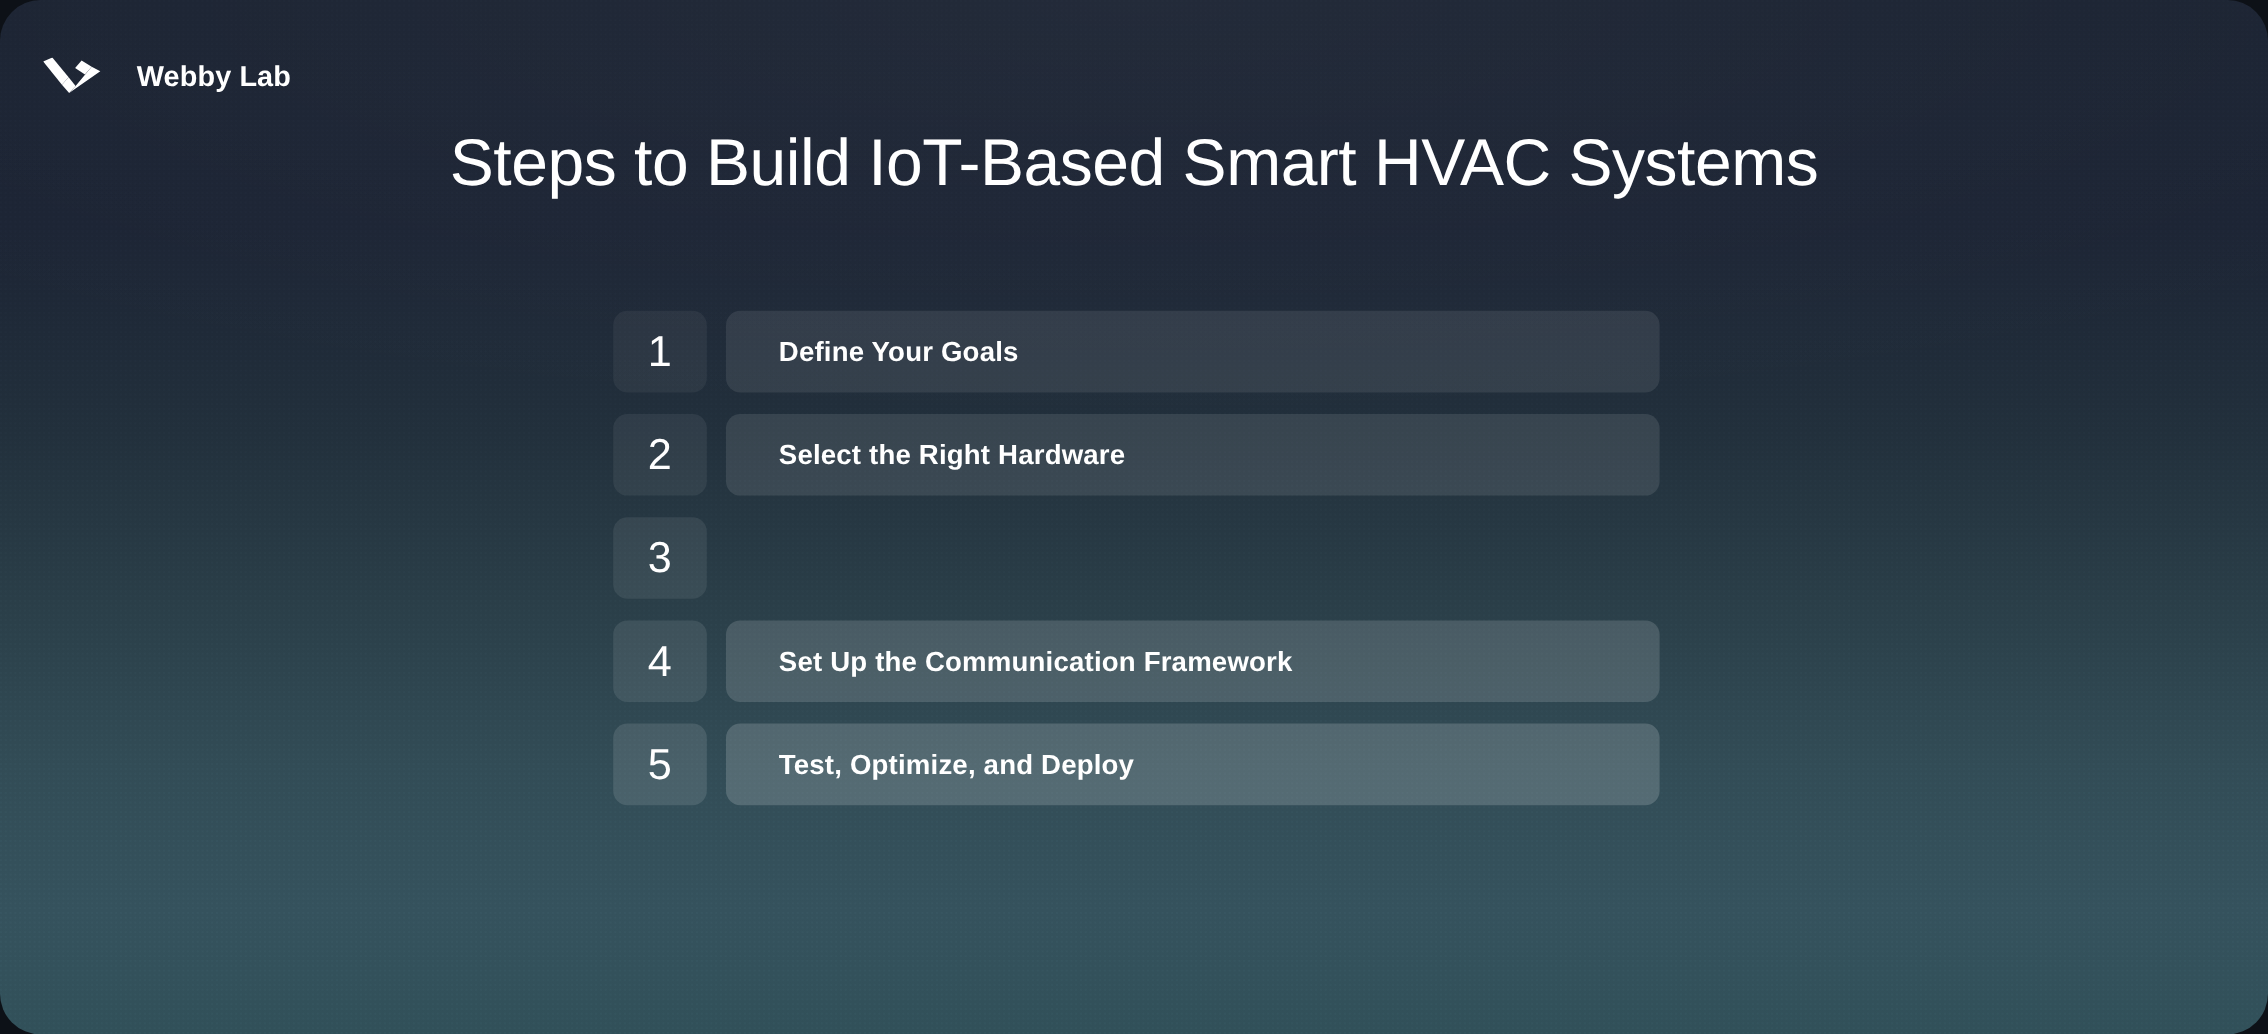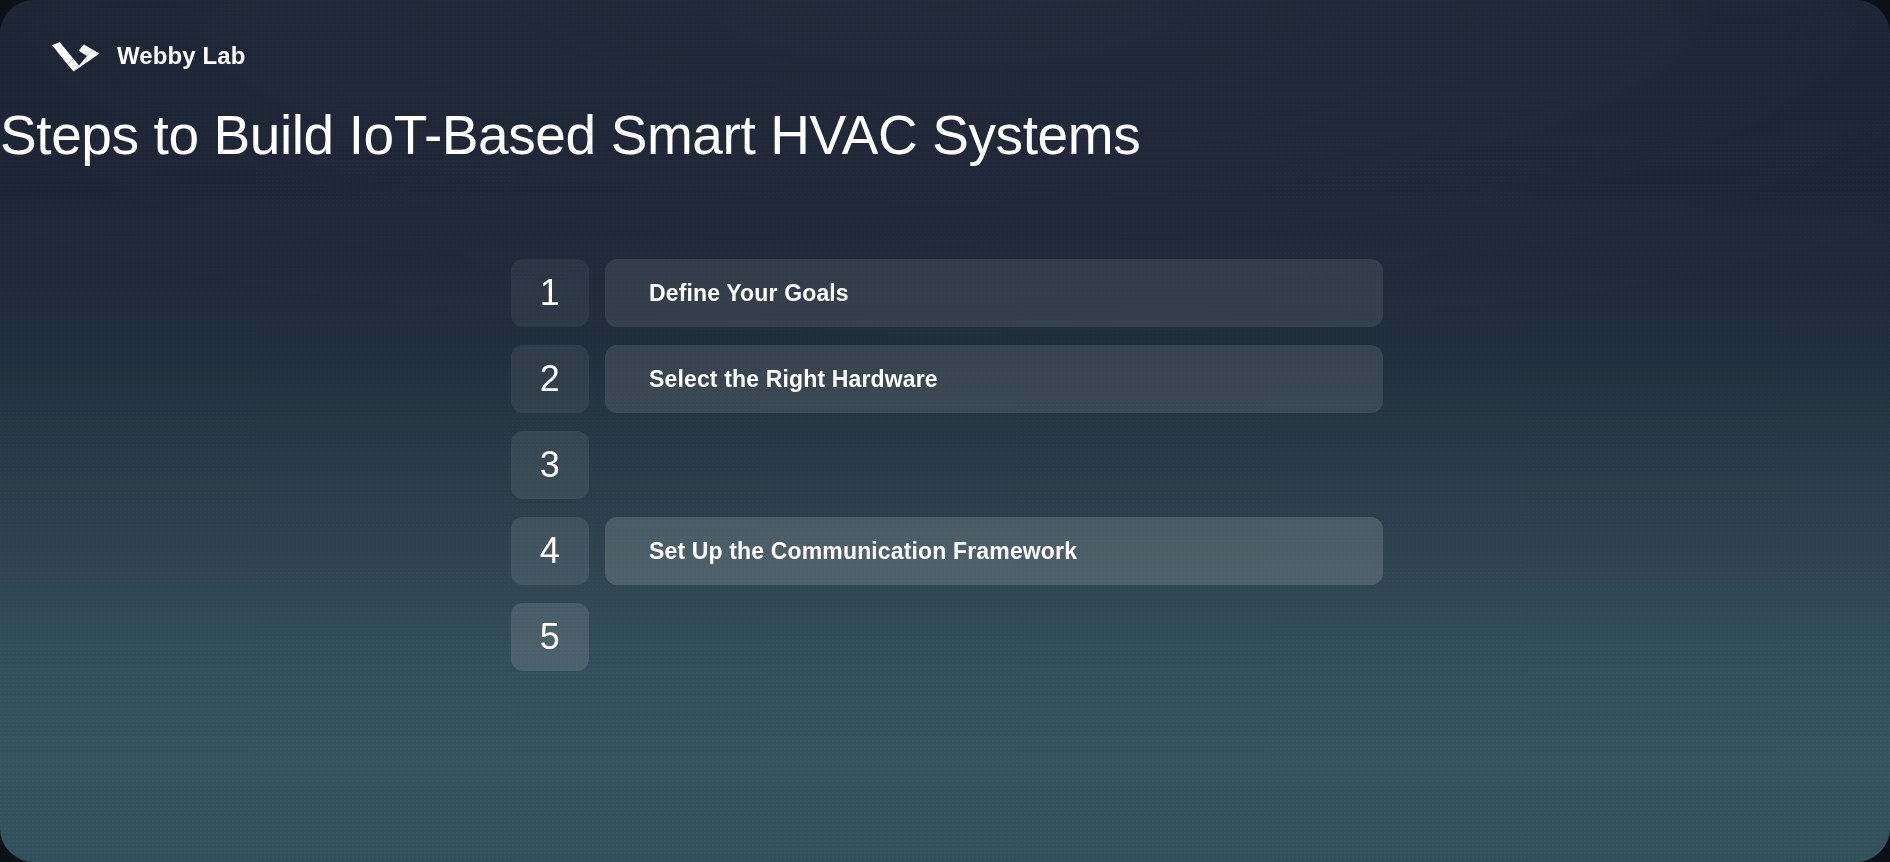--- a/index.html
+++ b/index.html
@@ -44,42 +44,43 @@
   #top-vignette {
     position:absolute;
     inset:0;
     pointer-events:none;
     background:radial-gradient(120% 70% at 50% 0%, rgba(255,255,255,0.035) 0%, rgba(0,0,0,0) 60%);
   }
 
   
   #brand-logo {
     position:absolute;
-    left:52px;
+    left:36px;
     top:42px;
     display:flex;
-    align-items:flex-start;
-    gap:13px;
+    align-items:center;
+    gap:26px;
     height:46px;
   }
   #logo-mark { display:block; }
   #brand-name {
     color:#ffffff;
     font-size:24px;
     font-weight:700;
     letter-spacing:0.1px;
     white-space:nowrap;
   }
 
   
   #page-title {
     position:absolute;
     top:104px;
     left:0;
     width:100%;
+    text-align:center;
     color:#ffffff;
     font-size:55px;
     font-weight:400;
     letter-spacing:-0.4px;
     line-height:1.15;
     white-space:nowrap;
   }
 
   
   #steps-list {
@@ -156,16 +157,17 @@
       </div>
       <div class="step-row">
         <div class="step-number" style="background: rgba(255, 255, 255, 0.08);">3</div>
       </div>
       <div class="step-row">
         <div class="step-number" style="background: rgba(255, 255, 255, 0.094);">4</div>
         <div class="step-label-pill" style="background: rgba(255, 255, 255, 0.145); padding-left: 44px;">Set Up the Communication Framework</div>
       </div>
       <div class="step-row">
         <div class="step-number" style="background: rgba(255, 255, 255, 0.114);">5</div>
+        <div class="step-label-pill" style="background: rgba(255, 255, 255, 0.17);">Test, Optimize, and Deploy</div>
       </div>
     </div>
 
 </div>
 
 </body></html>

